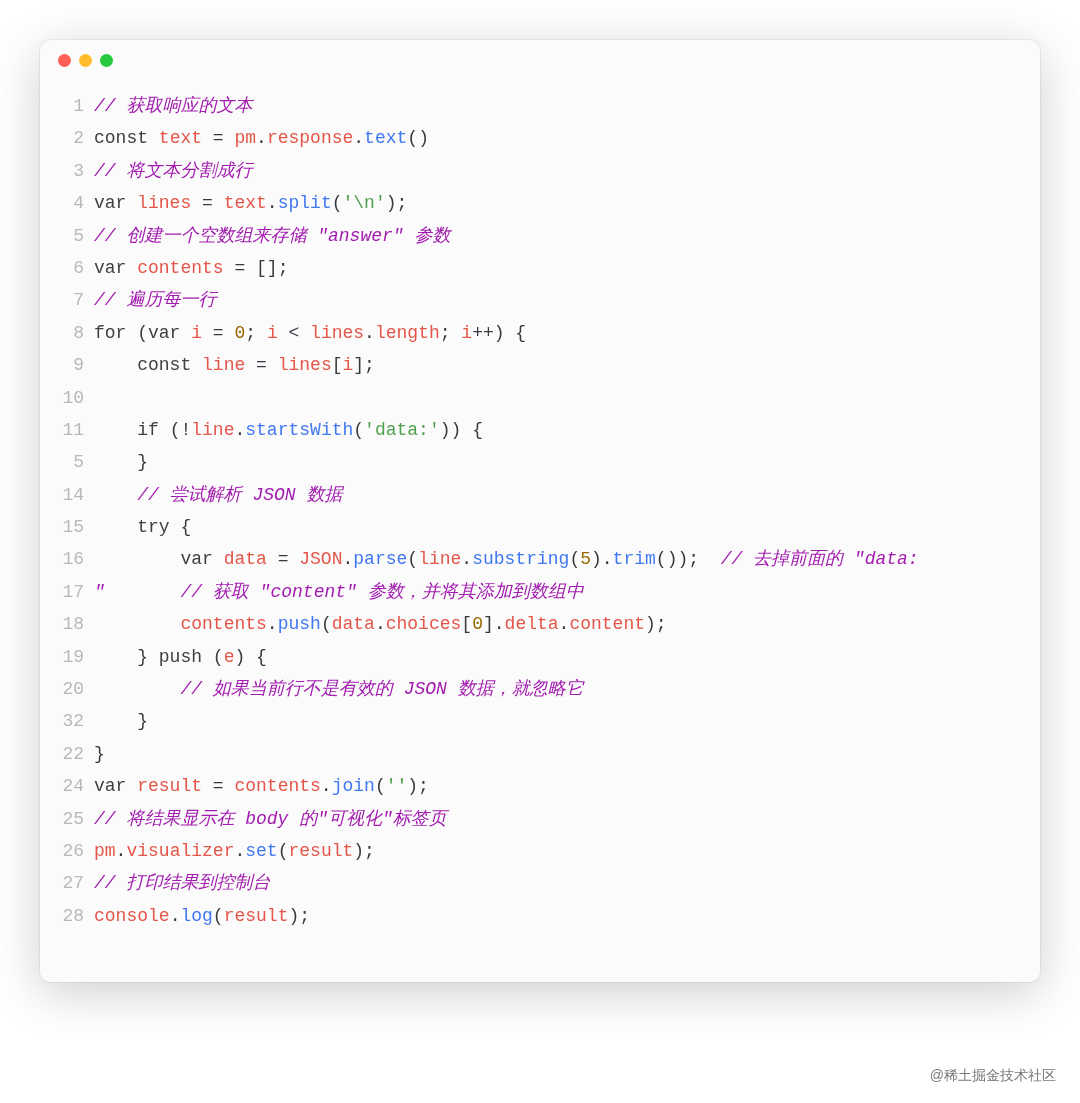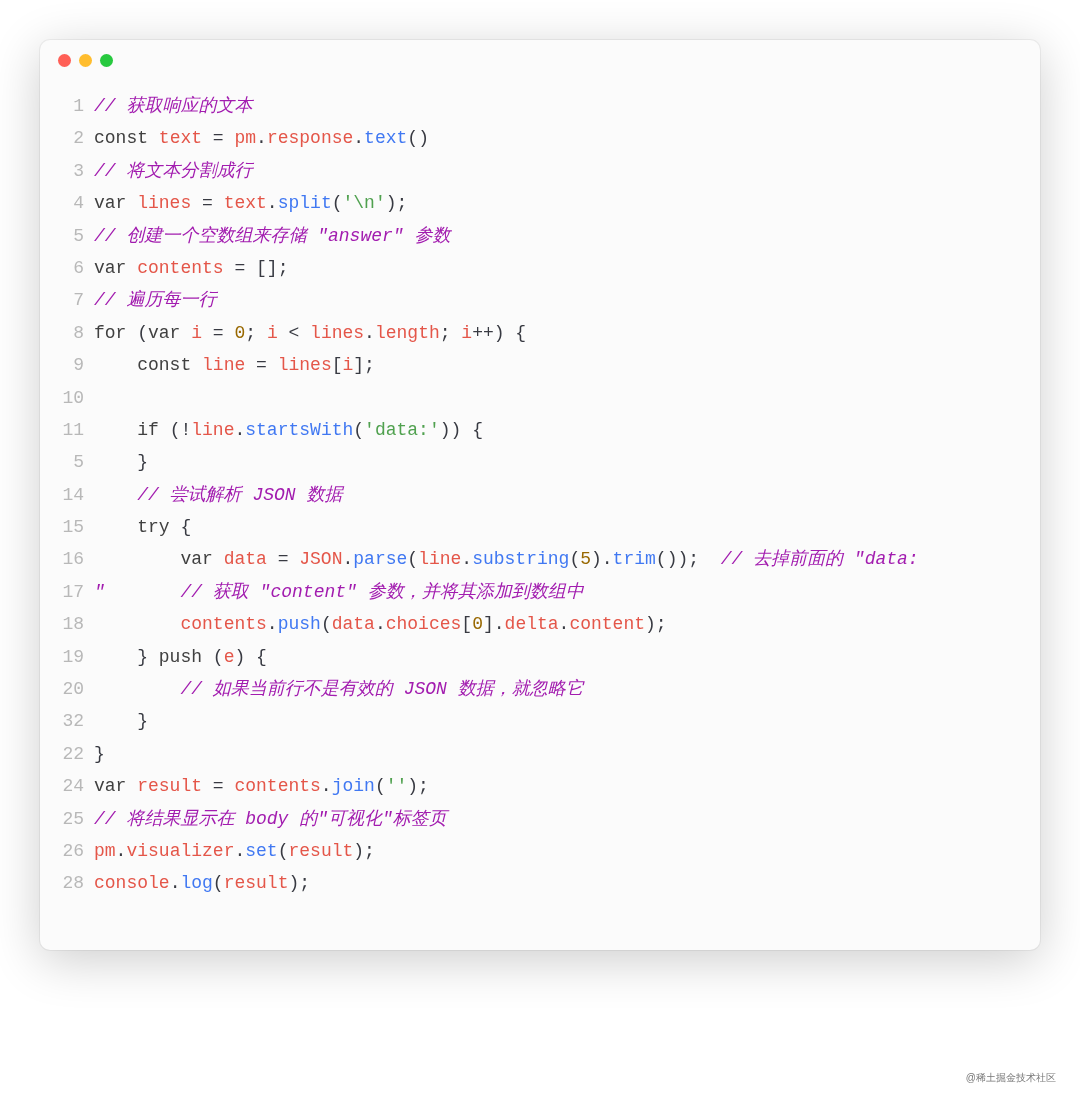--- a/index.html
+++ b/index.html
@@ -59,21 +59,21 @@
   .tk-name     { color: #4078f2; }
   .tk-num      { color: #986801; }
   .tk-string   { color: #50a14f; }
   .tk-op       { color: #383a42; }
   .tk-punct    { color: #383a42; }
   .watermark {
     position: fixed;
     bottom: 18px;
     right: 24px;
     font-family: sans-serif;
-    font-size: 10px;
+    font-size: 14px;
     color: #777;
   }
 </style>
 </head>
 <body>
 
 <div class="window">
   <div class="titlebar">
     <span class="dot red"></span>
     <span class="dot yellow"></span>
@@ -97,17 +97,18 @@
       <div class="line"><span class="ln">16</span><span class="code"><span class="tk-op">        </span><span class="tk-keyword">var</span><span class="tk-op"> </span><span class="tk-var">data</span><span class="tk-op"> = </span><span class="tk-var">JSON</span><span class="tk-punct">.</span><span class="tk-name">parse</span><span class="tk-punct">(</span><span class="tk-var">line</span><span class="tk-punct">.</span><span class="tk-name">substring</span><span class="tk-punct">(</span><span class="tk-num">5</span><span class="tk-punct">).</span><span class="tk-name">trim</span><span class="tk-punct">());  </span><span class="tk-comment">// 去掉前面的 "data:</span></span></div>
       <div class="line"><span class="ln">17</span><span class="code"><span class="tk-comment">"       // 获取 "content" 参数，并将其添加到数组中</span></span></div>
       <div class="line"><span class="ln">18</span><span class="code"><span class="tk-op">        </span><span class="tk-var">contents</span><span class="tk-punct">.</span><span class="tk-name">push</span><span class="tk-punct">(</span><span class="tk-var">data</span><span class="tk-punct">.</span><span class="tk-var">choices</span><span class="tk-punct">[</span><span class="tk-num">0</span><span class="tk-punct">].</span><span class="tk-var">delta</span><span class="tk-punct">.</span><span class="tk-var">content</span><span class="tk-punct">);</span></span></div>
       <div class="line"><span class="ln">19</span><span class="code"><span class="tk-op">    } </span><span class="tk-keyword">push</span><span class="tk-op"> (</span><span class="tk-var">e</span><span class="tk-op">) {</span></span></div>
       <div class="line"><span class="ln">20</span><span class="code"><span class="tk-op">        </span><span class="tk-comment">// 如果当前行不是有效的 JSON 数据，就忽略它</span></span></div>
       <div class="line"><span class="ln">32</span><span class="code"><span class="tk-op">    }</span></span></div>
       <div class="line"><span class="ln">22</span><span class="code"><span class="tk-op">}</span></span></div>
       <div class="line"><span class="ln">24</span><span class="code"><span class="tk-keyword">var</span><span class="tk-op"> </span><span class="tk-var">result</span><span class="tk-op"> = </span><span class="tk-var">contents</span><span class="tk-punct">.</span><span class="tk-name">join</span><span class="tk-punct">(</span><span class="tk-string">''</span><span class="tk-punct">);</span></span></div>
       <div class="line"><span class="ln">25</span><span class="code"><span class="tk-comment">// 将结果显示在 body 的"可视化"标签页</span></span></div>
       <div class="line"><span class="ln">26</span><span class="code"><span class="tk-var">pm</span><span class="tk-punct">.</span><span class="tk-var">visualizer</span><span class="tk-punct">.</span><span class="tk-name">set</span><span class="tk-punct">(</span><span class="tk-var">result</span><span class="tk-punct">);</span></span></div>
+      <div class="line"><span class="ln">27</span><span class="code"><span class="tk-comment">// 打印结果到控制台</span></span></div>
       <div class="line"><span class="ln">28</span><span class="code"><span class="tk-var">console</span><span class="tk-punct">.</span><span class="tk-name">log</span><span class="tk-punct">(</span><span class="tk-var">result</span><span class="tk-punct">);</span></span></div>
     </div>
 </div>
 
 <div class="watermark">@稀土掘金技术社区</div>
 
 </body></html>

